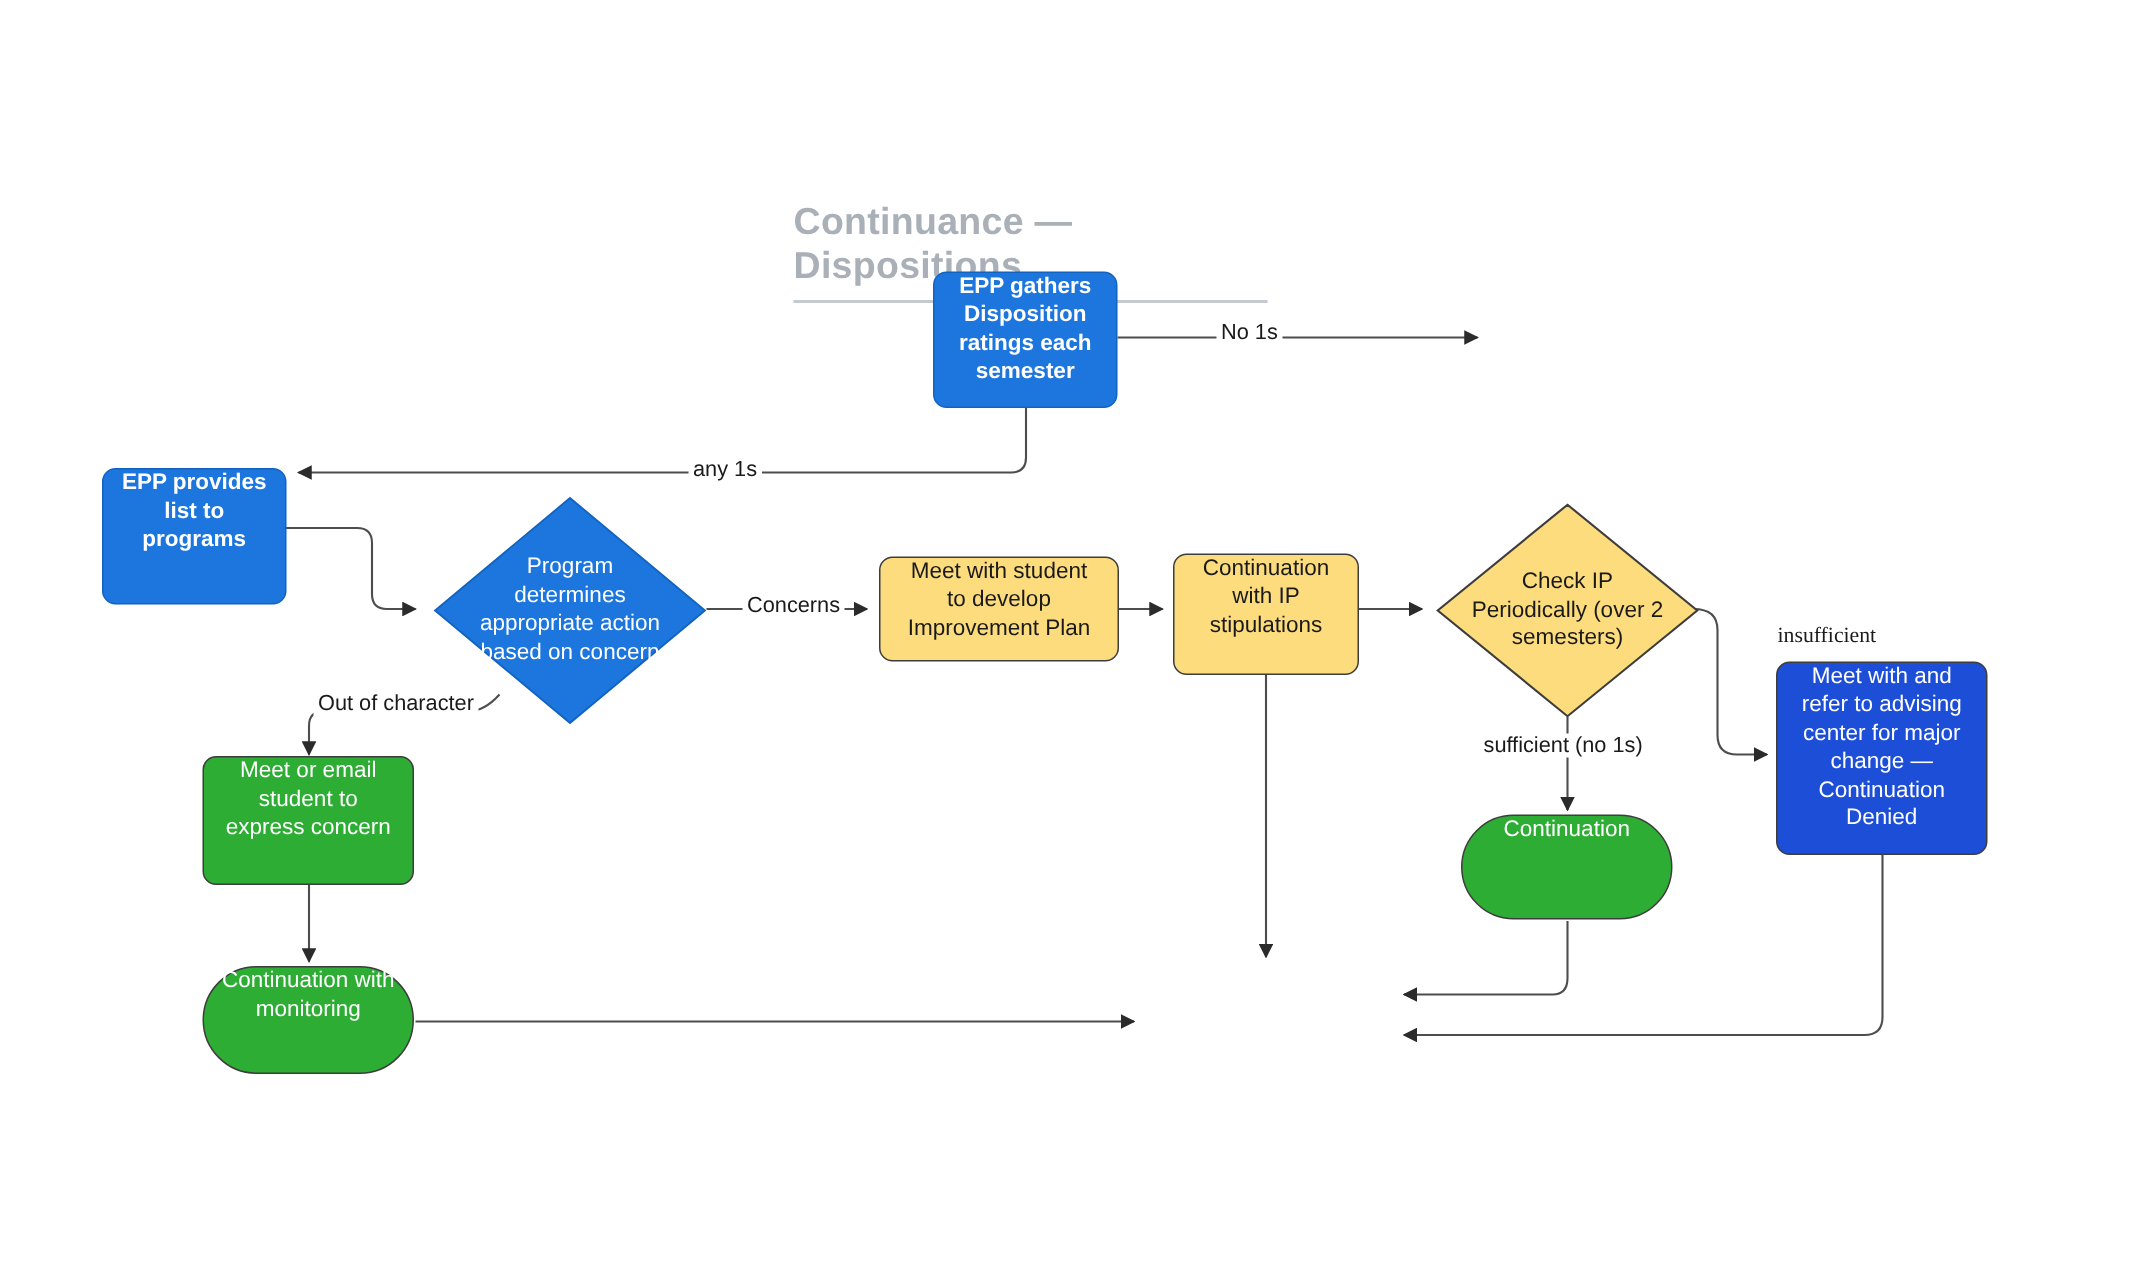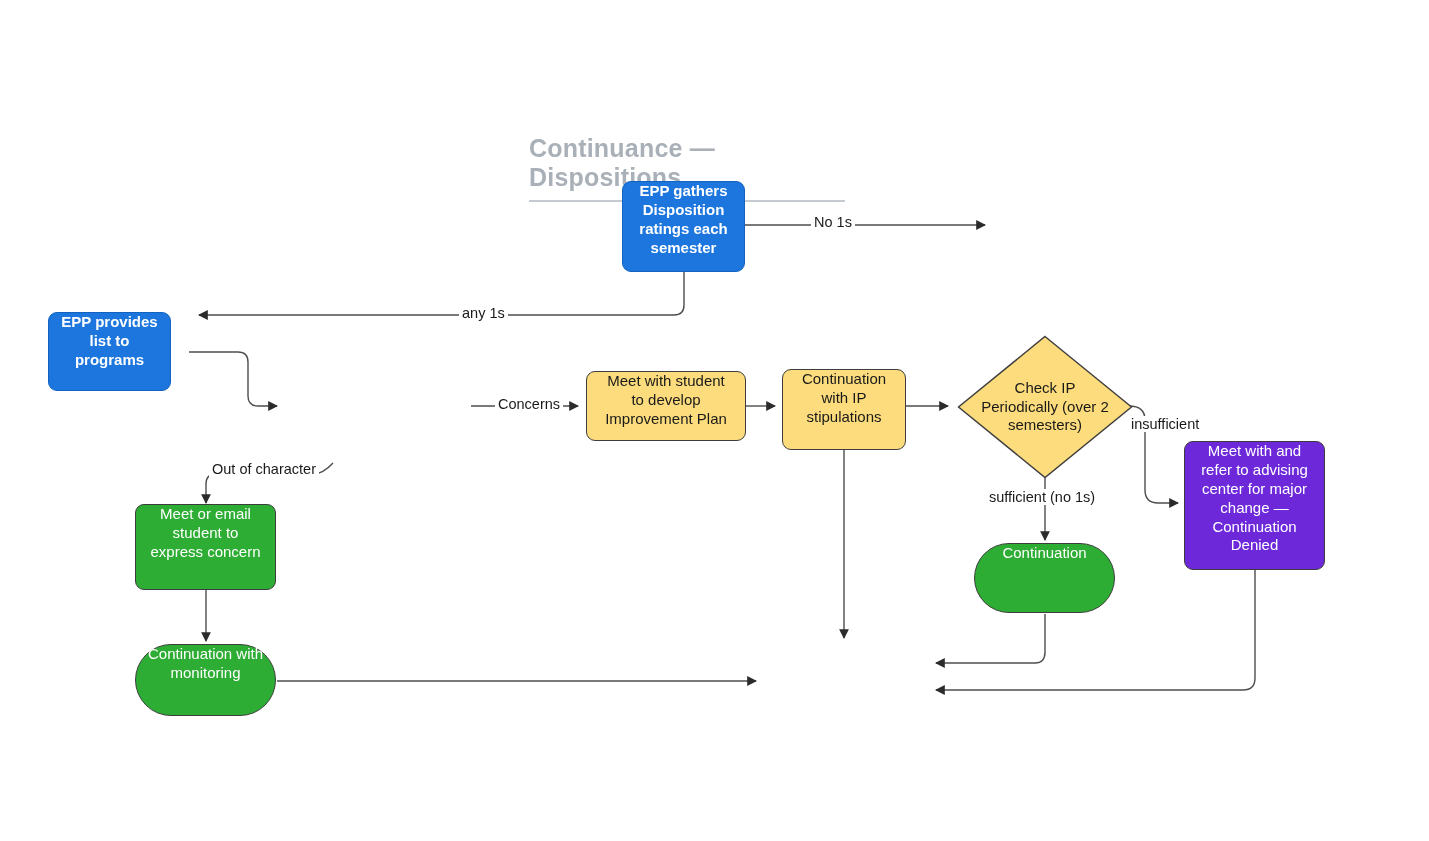--- a/index.html
+++ b/index.html
@@ -63,21 +63,21 @@
     font-size: 15px;
   }
   .yellow-box {
     background: #fcdc7c;
     border: 1.4px solid #3d3d3d;
     border-radius: 9px;
     color: #1a1a1a;
     font-size: 15px;
   }
   .red-box {
-    background: #6d28d9;
+    background: #1d4ed8;
     border: 1.4px solid #3d3d3d;
     border-radius: 9px;
     color: #ffffff;
     font-size: 15px;
   }
   .orange-stadium {
     background: #f07d1c;
     border: 1.4px solid #3d3d3d;
     color: #ffffff;
     font-size: 15px;
@@ -172,37 +172,46 @@
       <path d="M 1045 614 L 1045 652 Q 1045 663 1035 663 L 936 663" marker-end="url(#arrow)"></path>
 
       <path d="M 1255 570 L 1255 678 Q 1255 690 1243 690 L 936 690" marker-end="url(#arrow)"></path>
     </g>
   </svg>
 
   <div class="edge-label" style="left:811px; top:214px;">No 1s</div>
   <div class="edge-label" style="left:459px; top:305px;">any 1s</div>
   <div class="edge-label" style="left:495px; top:396px;">Concerns</div>
   <div class="edge-label" style="left:209px; top:461px;">Out of character</div>
-  <div class="edge-label" style="left:1128px; top:416px;">insufficient</div>
+  <div class="edge-label" style="left:1182px; top:416px;font-family:Liberation Serif, serif;">insufficient</div>
   <div class="edge-label" style="left:986px; top:489px;">sufficient (no 1s)</div>
 
   <div class="node blue-box" style="left:622px; top:181px; width:123px; height:91px;">
     <span class="lbl">EPP gathers
 Disposition
 ratings each
 semester</span>
   </div>
 
 
-  <div class="node blue-box" style="left:48px; top:312px; width:123px; height:79px;">
+  <div class="node blue-box" style="left:68px; top:312px; width:123px; height:91px;">
     <span class="lbl">EPP provides
 list to
 programs</span>
   </div>
 
+  <div class="diamond-wrap diamond-blue" style="left:289px; top:331px; width:182px; height:152px;">
+    <svg width="182" height="152" viewBox="0 0 182 152">
+      <polygon points="91,1 181,76 91,151 1,76" fill="#1c76de" stroke="#1263c0" stroke-width="1.2"></polygon>
+    </svg>
+    <div class="diamond-label">Program
+determines
+appropriate action
+based on concern</div>
+  </div>
 
   <div class="node yellow-box" style="left:586px; top:371px; width:160px; height:70px;">
     <span class="lbl">Meet with student
 to develop
 Improvement Plan</span>
   </div>
 
   <div class="node yellow-box" style="left:782px; top:369px; width:124px; height:81px;">
     <span class="lbl">Continuation
 with IP

